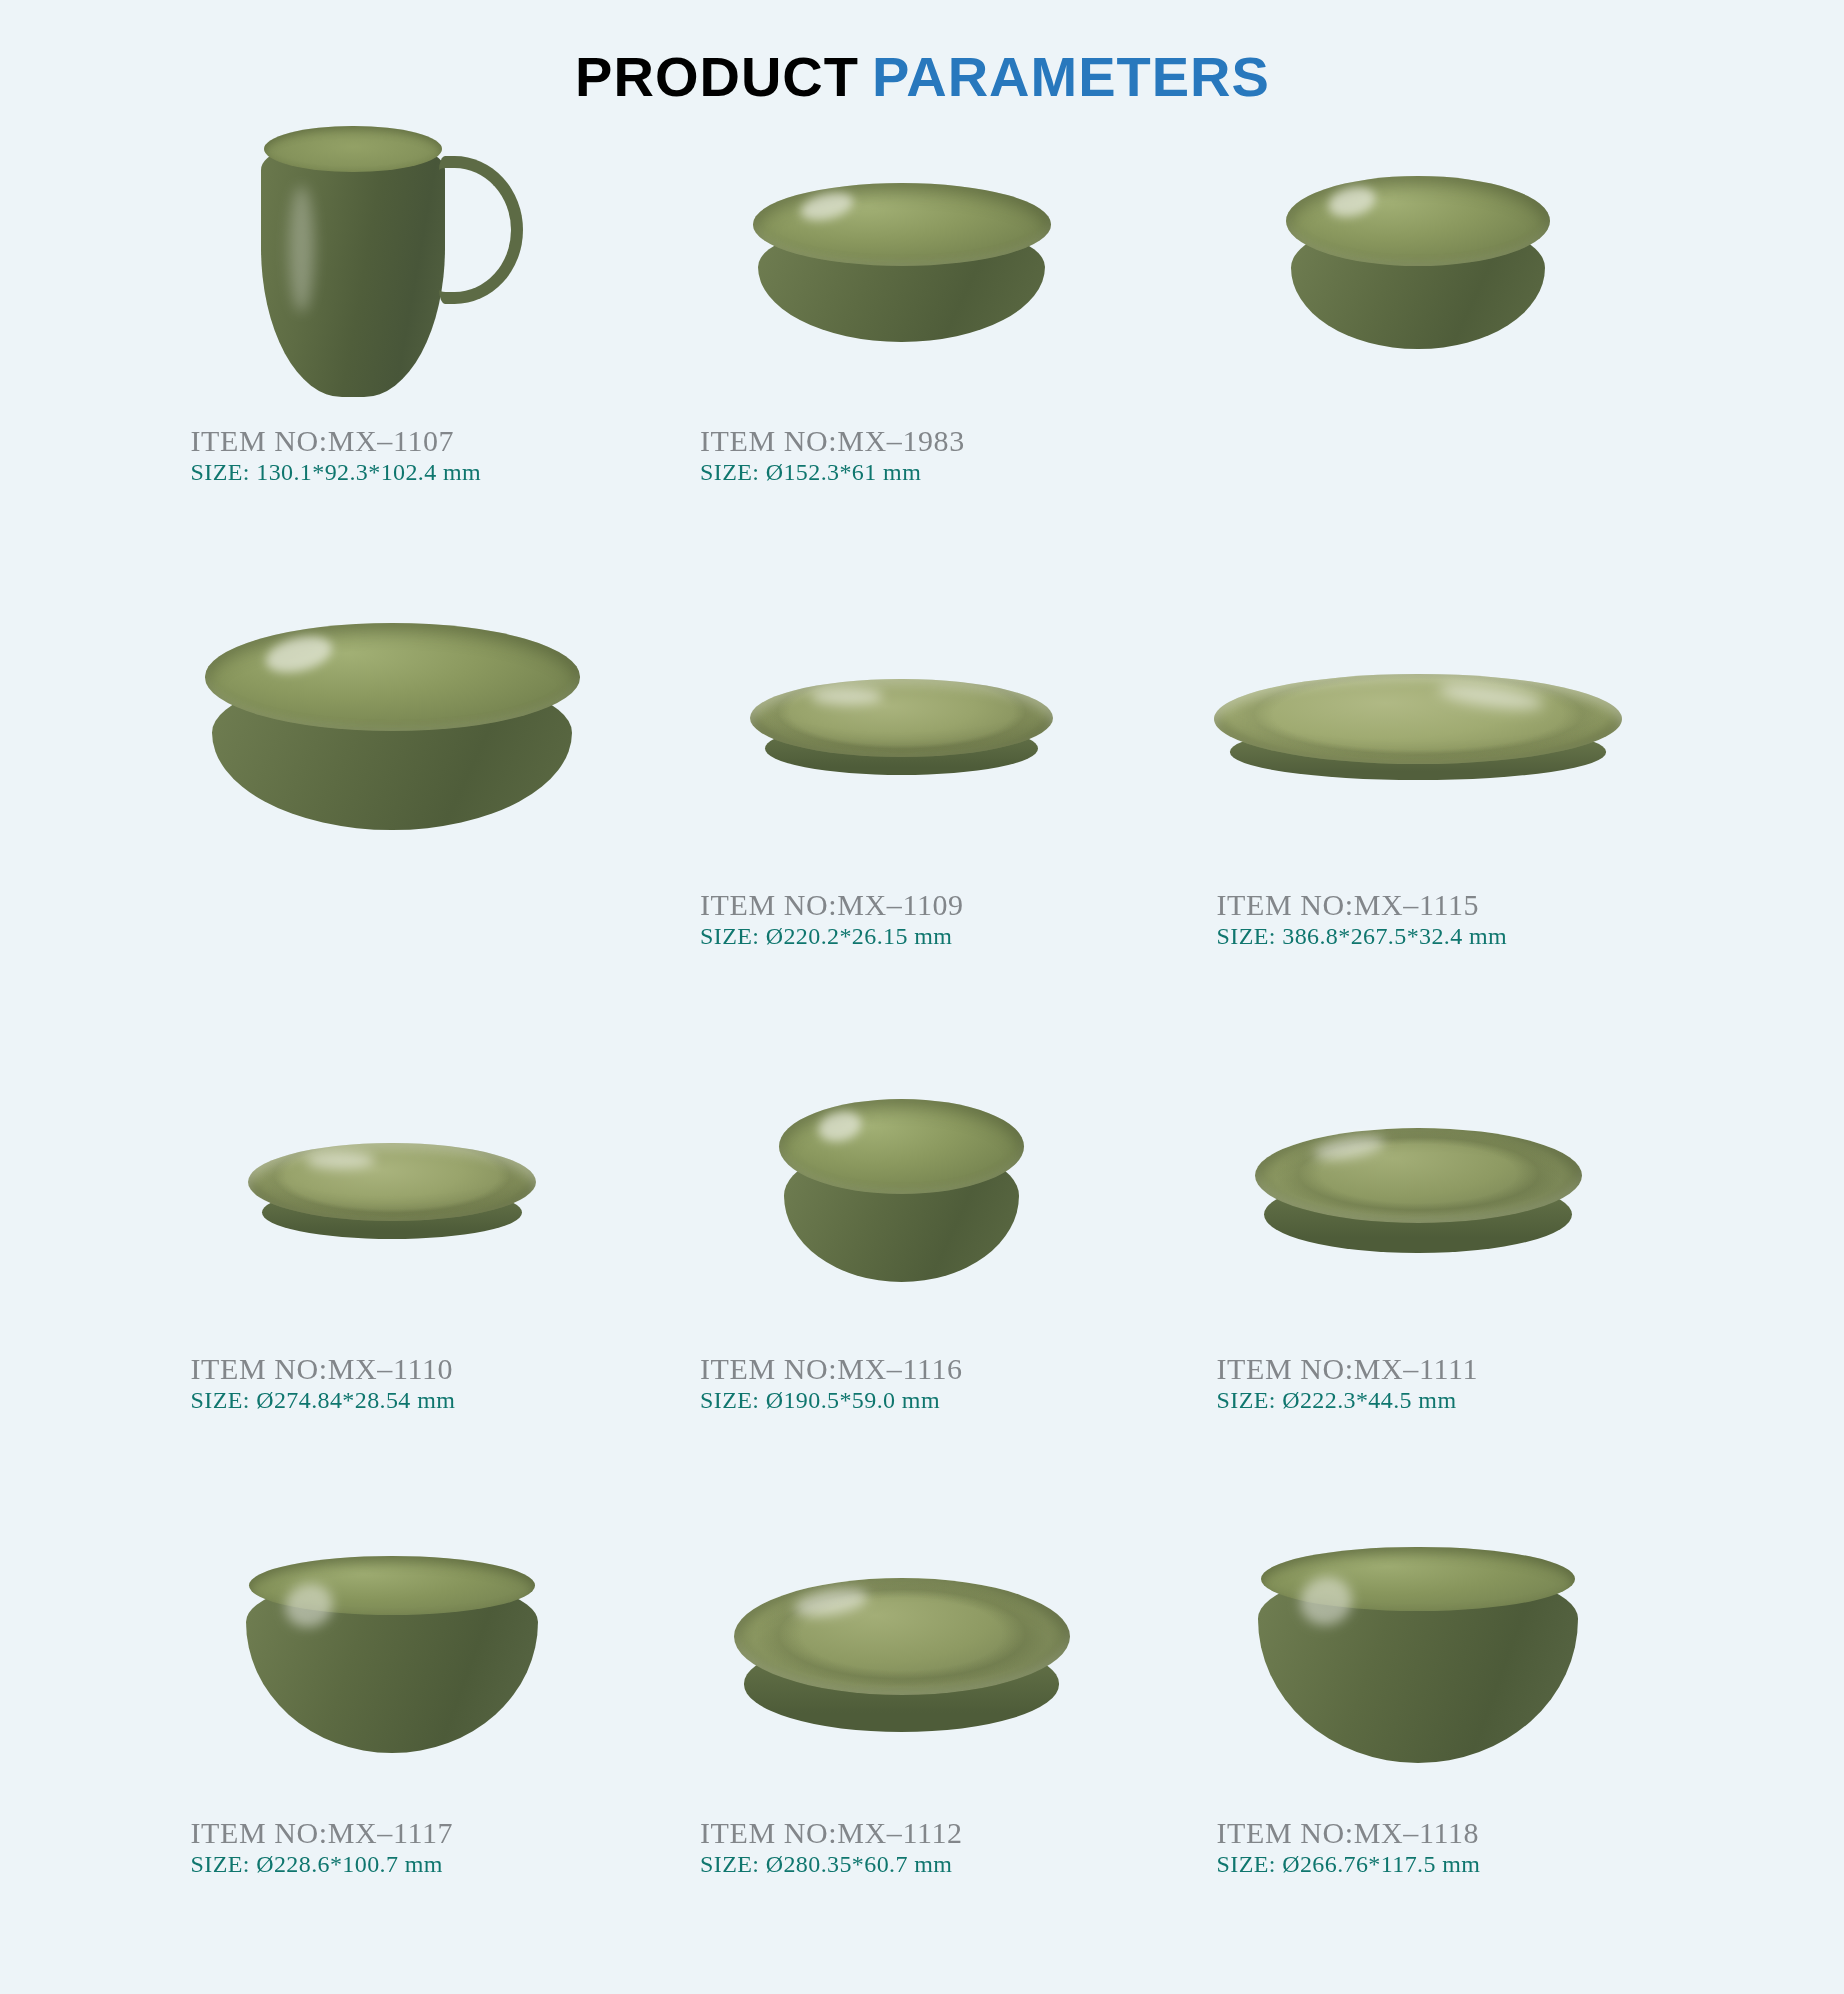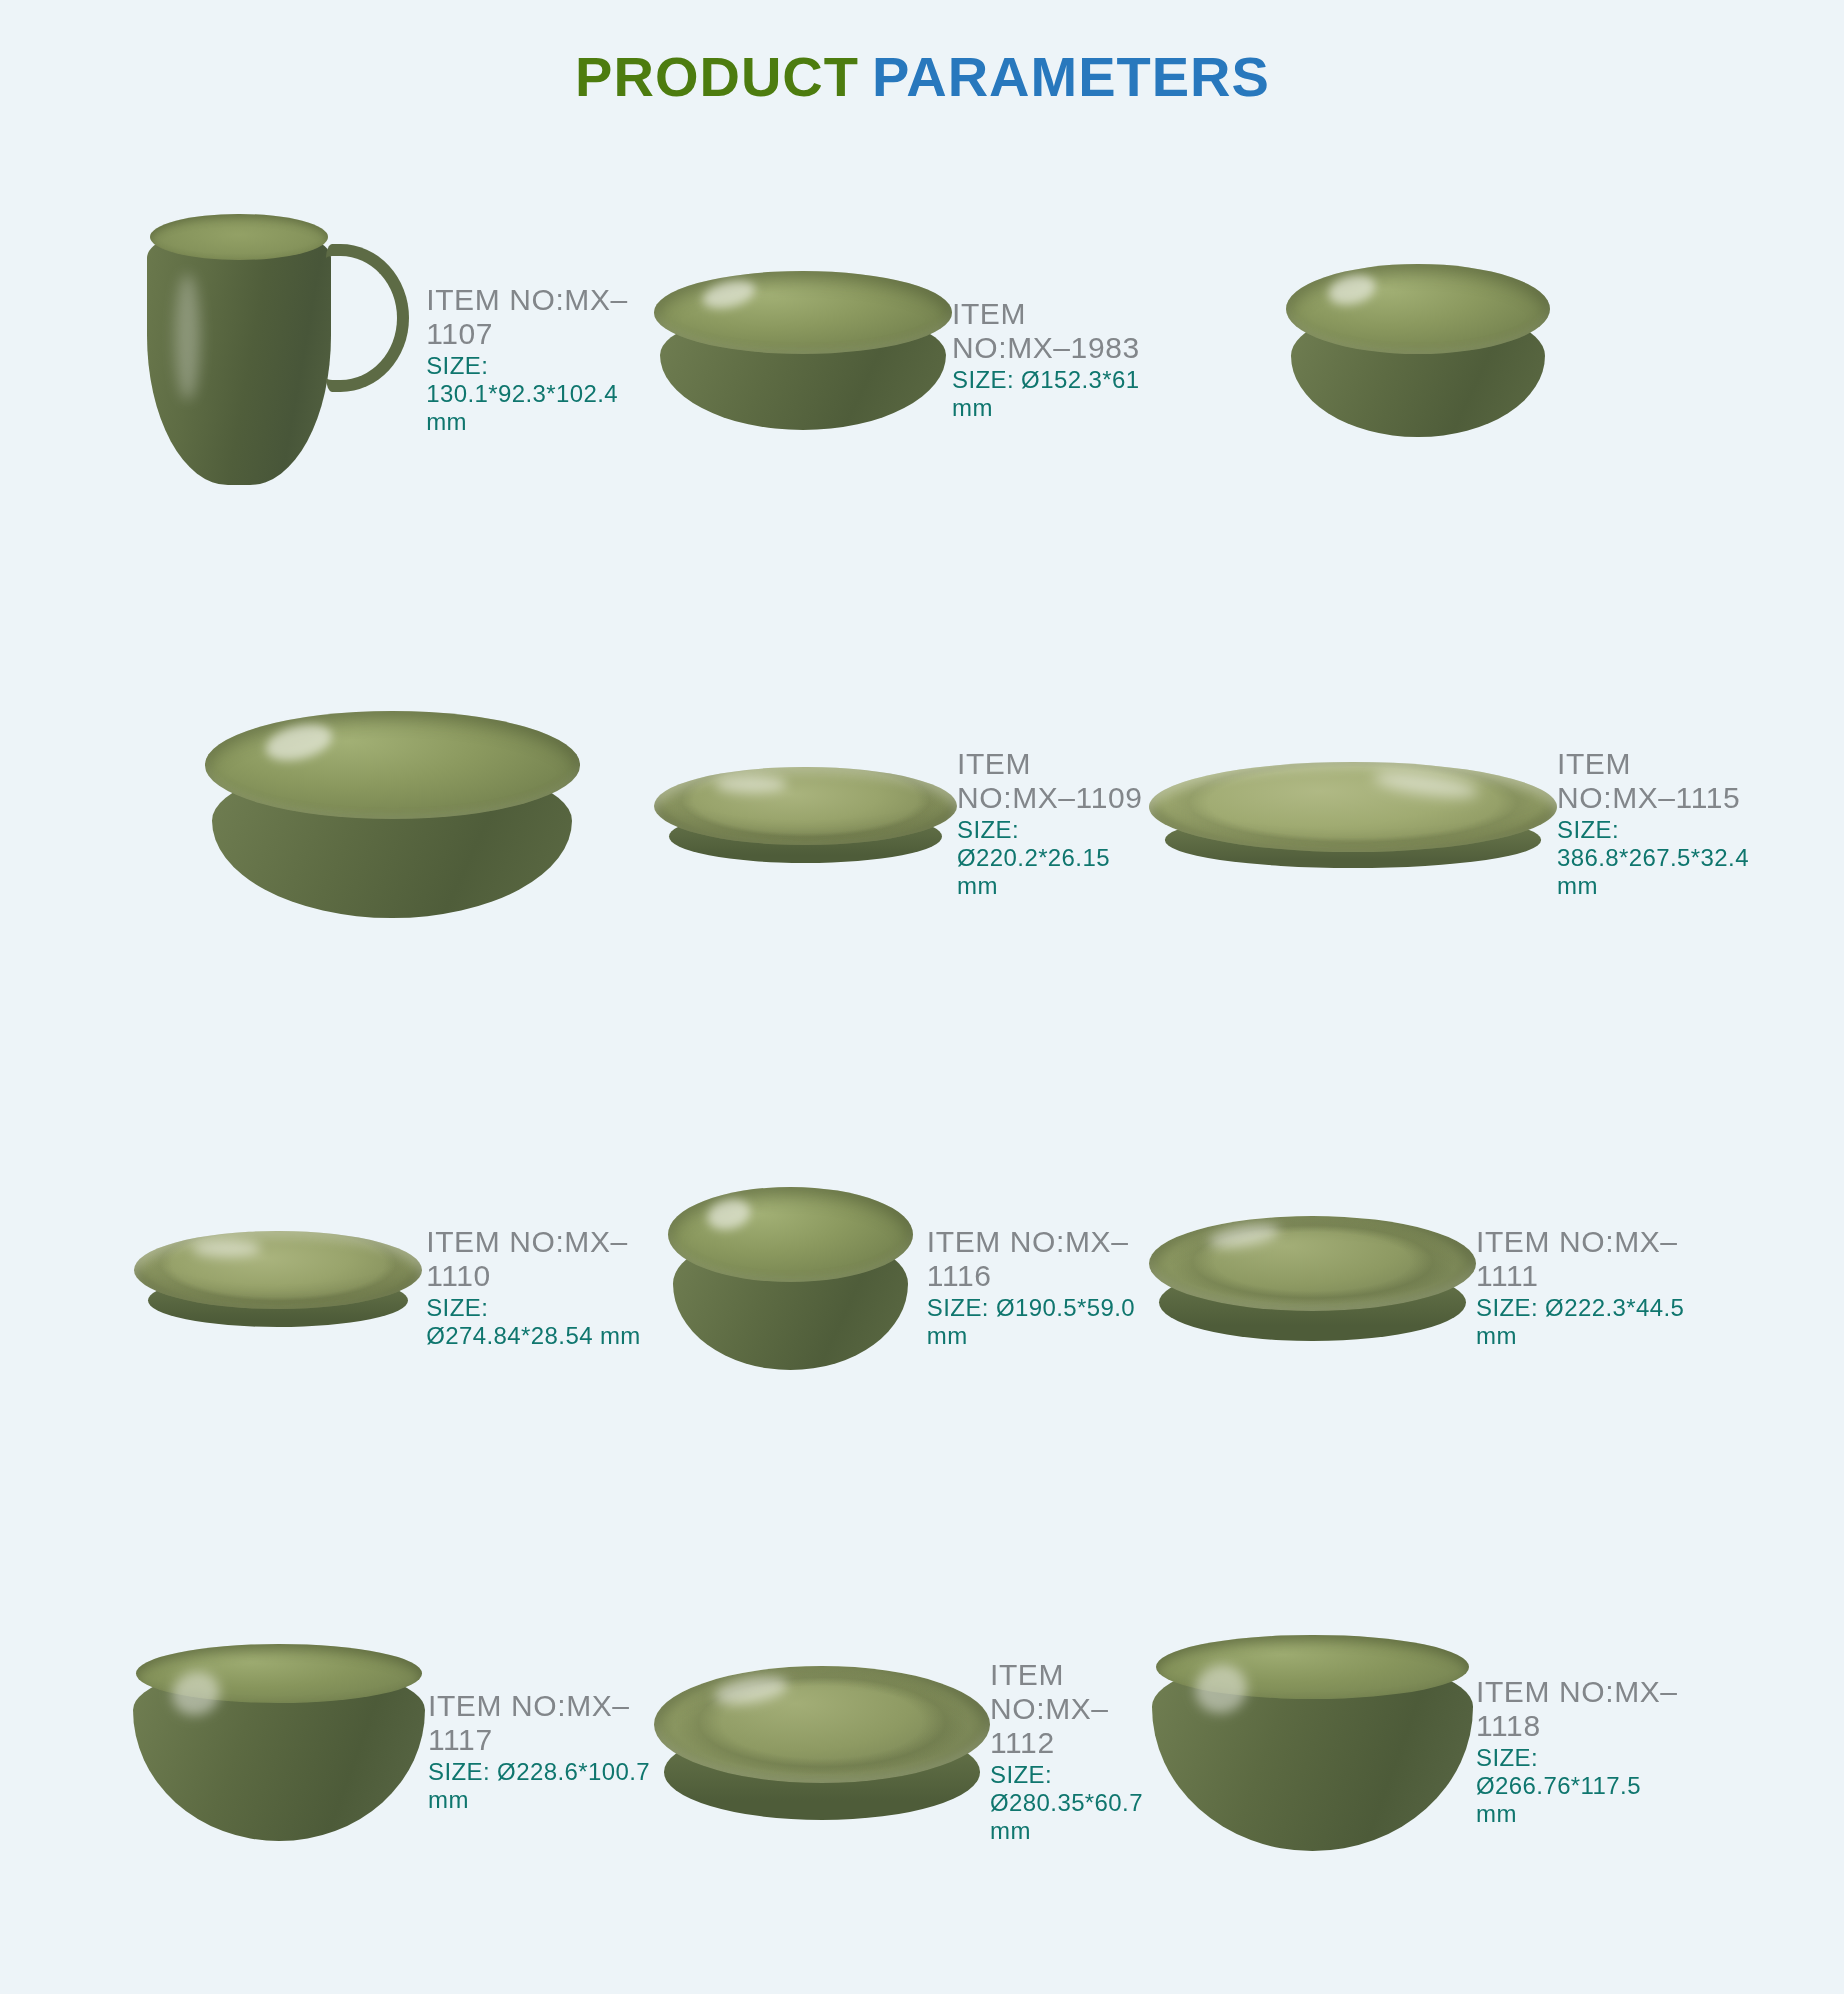--- a/index.html
+++ b/index.html
@@ -13,21 +13,21 @@
   .title { text-align:center; padding-top:44px; font-size:56px; font-weight:bold; letter-spacing:1px; }
   .title .t1 { color:#3e4145; }
   .title .t2 { color:#2878bd; margin-left:13px; }
 
   .grid {
     margin:9.6px 0 0 130px;
     display:grid;
     grid-template-columns:524px 495px 538px;
     grid-template-rows:repeat(4, 464px);
   }
-  .cell { display:flex; flex-direction:row; align-items:center; }
+  .cell { display:flex; flex-direction:column; align-items:center;font-family:Liberation Serif, serif; }
   .art-box { height:288px; width:100%; display:flex; align-items:center; justify-content:center; }
   .caption { width:403px; margin-top:17.3px; text-align:left; }
   .cap1 { font-size:30px; color:#82868a; letter-spacing:0.6px; }
   .cap2 { font-size:24px; color:#0f766e; margin-top:1px; letter-spacing:0.4px; }
 
   
   .art { position:relative; flex:none; }
   .art .body,.art .rim,.art .sheen,.art .handle { position:absolute; }
 
   
@@ -94,21 +94,21 @@
     border:12.5px solid #5d6b45; border-left:none;
     border-radius:8% 85% 85% 8% / 10% 52% 52% 10%; }
   .mug .sheen { left:13%; top:22%; width:9%; height:46%; border-radius:50%;
     background:rgba(255,255,255,.28); filter:blur(6.7px); }
 </style>
 </head>
 <body>
 
 <div class="page">
   <div class="title">
-    <span class="t1" style="color: #4d7c0f;">PRODUCT</span><span class="t2" style="color: rgb(40, 120, 189);">PARAMETERS</span>
+    <span class="t1" style="color: #000000;">PRODUCT</span><span class="t2" style="color: rgb(40, 120, 189);">PARAMETERS</span>
   </div>
 
   <div class="grid" id="grid">
   <div class="cell">
     <div class="art-box">
       <div class="art mug" style="width: 279px; height: 274px;">
         <div class="body"></div>
         <div class="rim"></div>
         <div class="sheen"></div>
       <div class="handle"></div>

